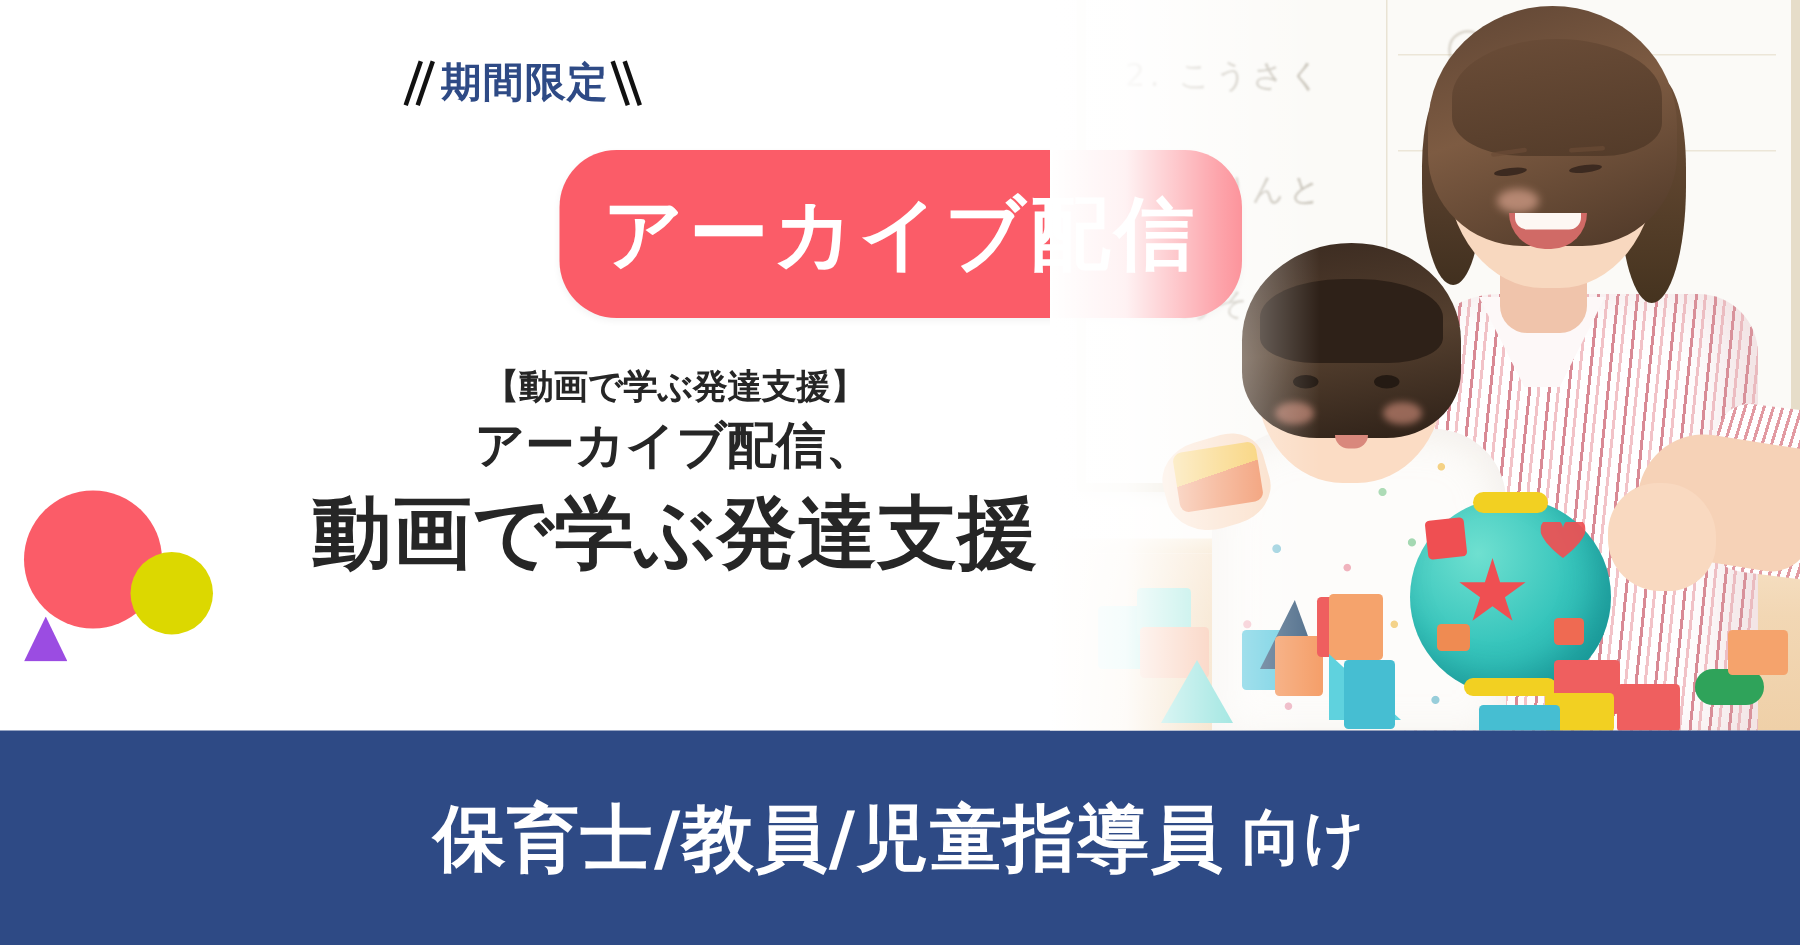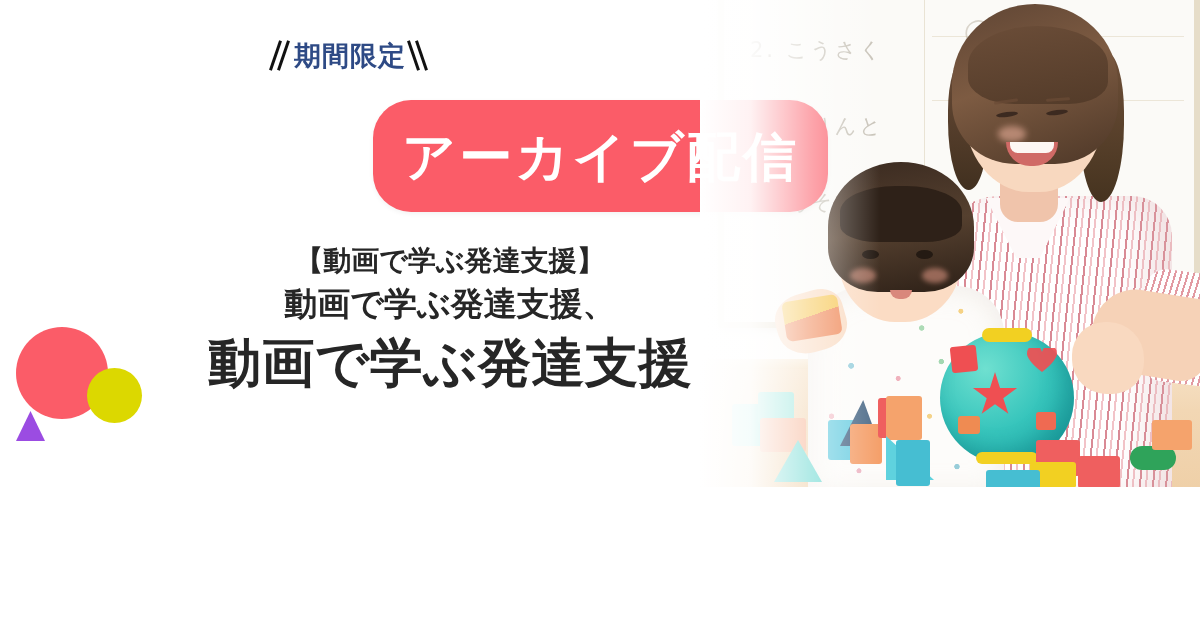--- a/index.html
+++ b/index.html
@@ -461,21 +461,21 @@
     position: absolute;
     left: 0; top: 243px;
     width: 900px;
     text-align: center;
     color: #262626;
     font-family: "DejaVu Sans", sans-serif;
     font-weight: 700;
     z-index: 5;
   }
   .hl-1 {
-    font-size: 28px;
+    font-size: 23px;
     letter-spacing: 0px;
     line-height: 1.32;
     white-space: nowrap;
   }
   .hl-2 {
     font-size: 33px;
     letter-spacing: 0px;
     line-height: 1.32;
     white-space: nowrap;
     margin-top: 2px;
@@ -616,18 +616,22 @@
     <span class="limited-text">期間限定</span>
     <span class="slash right"></span>
   </div>
 
   <div class="badge">
     <span class="badge-label">アーカイブ配信</span>
   </div>
 
   <div class="headline">
     <div class="hl-1">【動画で学ぶ発達支援】</div>
-    <div class="hl-2">動画で学ぶ発達支援、</div>
+    <div class="hl-2">アーカイブ配信、</div>
     <div class="hl-3">動画で学ぶ発達支援</div>
   </div>
 
+  <div class="footer-bar">
+    <span class="footer-text">保育士/教員/児童指導員</span>
+    <span class="footer-text footer-suffix">向け</span>
+  </div>
 
 </div>
 
 </body></html>

